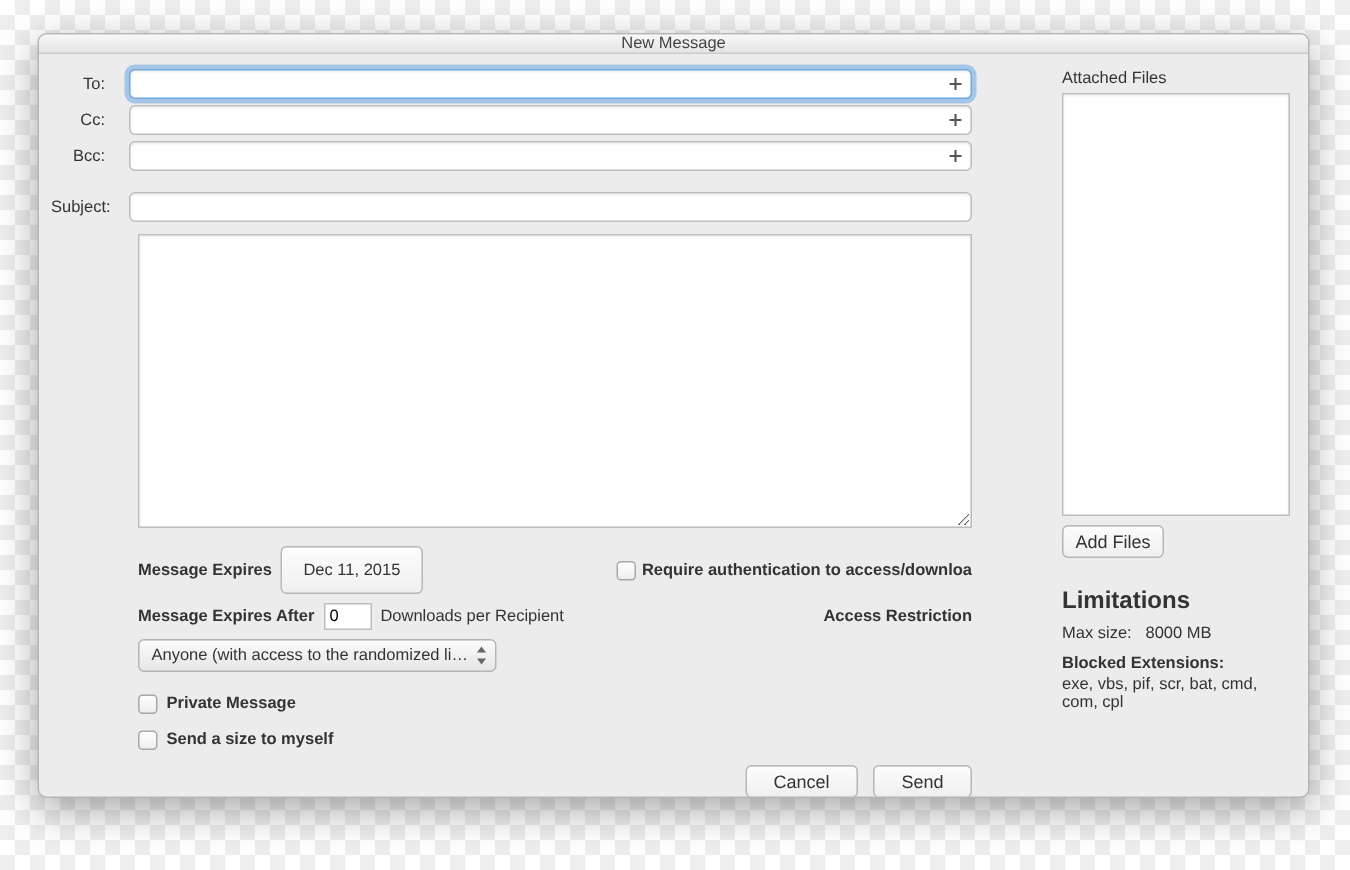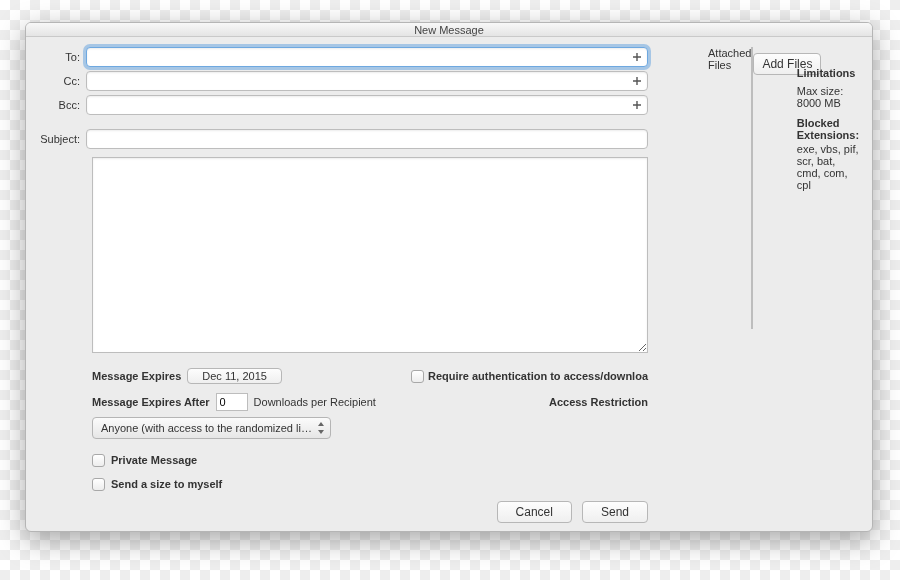--- a/index.html
+++ b/index.html
@@ -41,25 +41,25 @@
     display: flex; align-items: flex-end; justify-content: center;
     font-size: 11px; color: #444;
   }
   .content {
     flex: 1;
     display: flex;
     padding: 10px 12px 8px 8px;
     gap: 12px;
   }
   .main { flex: 1; display: flex; flex-direction: column; }
-  .side { width: 200px; display: flex; flex-direction: row; padding-left: 48px; }
+  .side { width: 200px; display: flex; flex-direction: column; padding-left: 48px; }
 
   .field-row { display: flex; align-items: center; margin-bottom: 4px; }
   .field-label {
-    width: 52px; text-align: right; padding-right: 6px;
+    width: 52px; text-align: right; padding-right: 16px;
     color: #333;
   }
   .text-input {
     flex: 1;
     height: 20px;
     background: #fff;
     border: 1px solid #bdbdbd;
     border-radius: 4px;
     box-shadow: inset 0 1px 2px rgba(0,0,0,0.08);
     display: flex; align-items: center;
@@ -100,21 +100,21 @@
 
   .options {
     margin-left: 58px;
     margin-top: 12px;
     display: flex; flex-direction: column; gap: 4px;
   }
   .opt-row { display: flex; align-items: center; gap: 6px; min-height: 22px; }
   .opt-label { font-weight: bold; font-size: 11px; white-space: nowrap; }
   .opt-right { margin-left: auto; display: flex; align-items: center; gap: 4px; }
   .date-btn {
-    height: 16px; padding: 0 14px;
+    height: 32px; padding: 0 14px;
     background: linear-gradient(#fdfdfd, #efefef);
     border: 1px solid #b7b7b7; border-radius: 4px;
     font-size: 11px; color: #333;
     display: flex; align-items: center; cursor: pointer;
   }
   .num-input {
     width: 32px; height: 18px;
     background: #fff; border: 1px solid #bdbdbd;
     font-size: 11px; text-align: left; padding: 0 3px;
     outline: none;
@@ -171,21 +171,21 @@
   .attach-list {
     background: #fff; border: 1px solid #bdbdbd;
     height: 282px;
     box-shadow: inset 0 1px 2px rgba(0,0,0,0.08);
   }
   .side-buttons { display: flex; gap: 8px; margin-top: 6px; }
   .side-buttons .btn { padding: 0 8px; flex-shrink: 0; }
   .side-buttons .btn.wide { flex: 1; justify-content: center; }
 
   .limits { margin-top: 20px; }
-  .limits .hdr { font-weight: bold; font-size: 11px; margin-bottom: 6px; }
+  .limits .hdr { font-weight: bold; font-size: 16px; margin-bottom: 6px; }
   .limits .row { font-size: 11px; color: #333; margin-bottom: 6px; }
   .limits .sub { font-weight: bold; font-size: 11px; margin-top: 8px; margin-bottom: 2px; }
 </style>
 </head>
 <body>
 
 <div class="checker"></div>
 
 <div class="window">
   <div class="titlebar">

